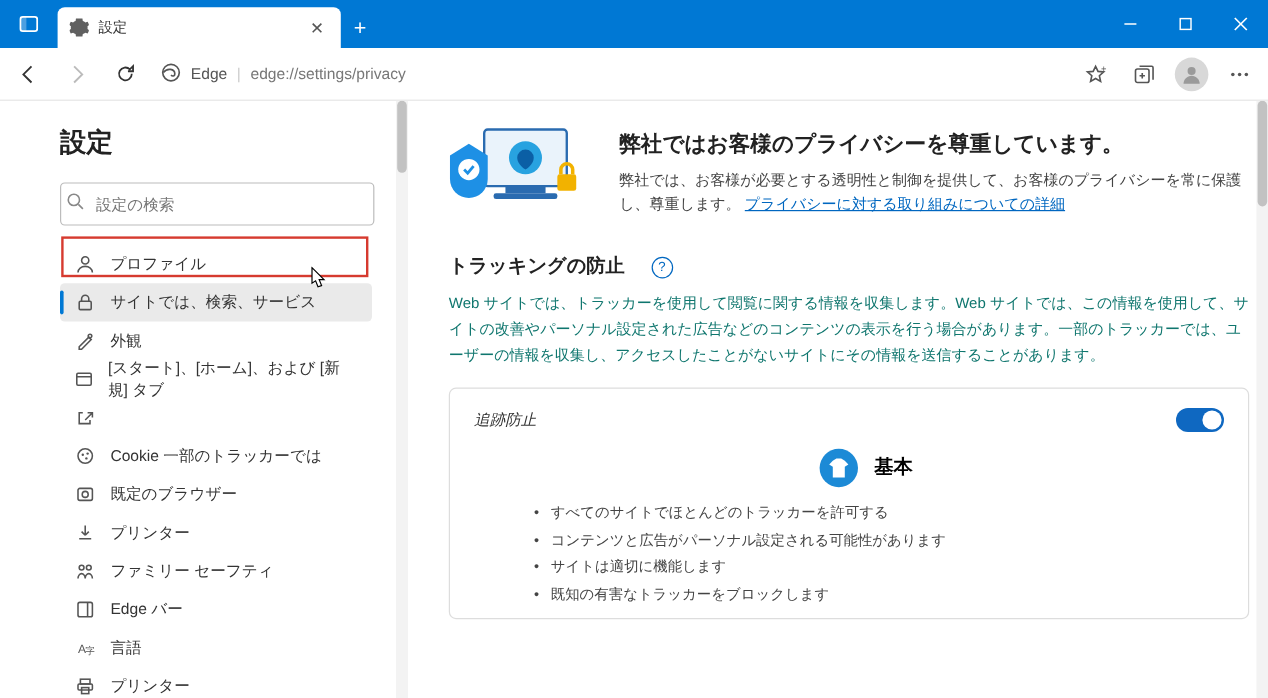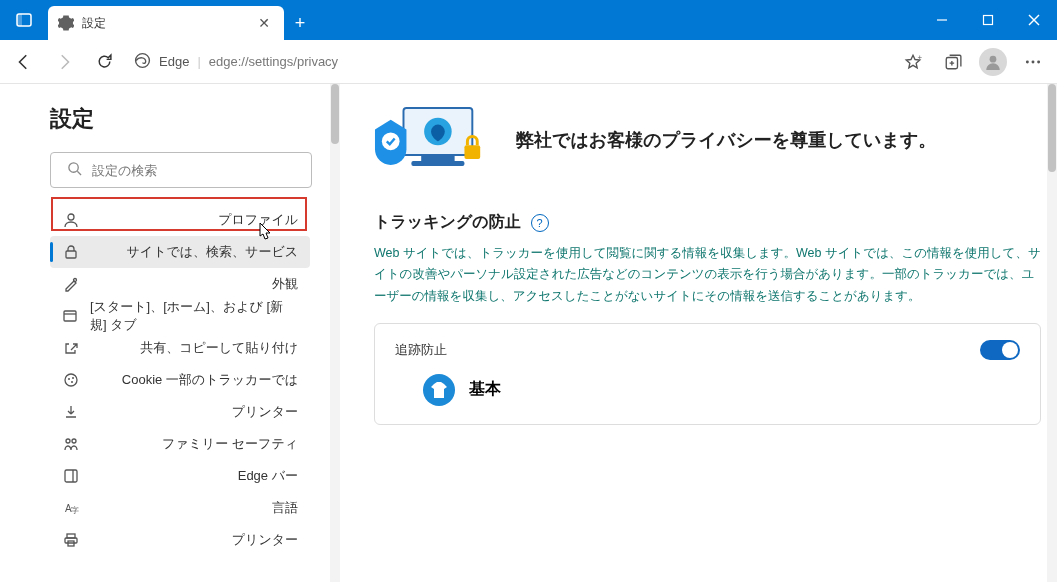--- a/index.html
+++ b/index.html
@@ -24,50 +24,50 @@
   .addr { display:flex; align-items:center; gap:8px; color:#555; font-size:13px; margin-left:8px; }
   .addr .sep { color:#ccc; }
   .tb-right { margin-left:auto; display:flex; gap:4px; align-items:center; }
   .avatar { width:28px; height:28px; border-radius:50%; background:#d8d8d8; display:flex; align-items:center; justify-content:center; }
 
   
   .content { display:flex; height: calc(582px - 40px - 44px); position:relative; }
   .sidebar-wrap { width:340px; height:100%; overflow:hidden; position:relative; }
   .sidebar { padding: 20px 22px 0 50px; }
   .settings-title { font-size:22px; font-weight:600; color:#222; margin-bottom:18px; }
-  .search-box { display:flex; align-items:center; gap:10px; border:1px solid #bcbcbc; border-radius:4px; height:36px; padding:0 16px; margin-bottom:16px; width:262px; }
+  .search-box { display:flex; align-items:center; gap:10px; border:1px solid #bcbcbc; border-radius:4px; height:36px; padding:0 4px; margin-bottom:16px; width:262px; }
   .search-box input { border:none; outline:none; flex:1; font-size:13px; color:#666; background:transparent; }
   .nav { display:flex; flex-direction:column; }
-  .nav-item { display:flex; align-items:center; gap:12px; height:32px; padding:0 12px; font-size:13px; color:#333; border-radius:4px; position:relative; width:260px;justify-content:space-between; }
+  .nav-item { display:flex; align-items:center; gap:12px; height:32px; padding:0 12px; font-size:13px; color:#333; border-radius:4px; position:relative; width:260px; }
   .nav-item .ic { width:18px; display:inline-flex; justify-content:center; color:#555; }
   .nav-item.selected { background:#eaeaea; }
   .nav-item.selected::before { content:""; position:absolute; left:0; top:6px; bottom:6px; width:3px; background:#0078d4; border-radius:2px; }
   .red-box { position:absolute; border:2px solid #d63a2f; pointer-events:none; }
   .cursor { position:absolute; width:18px; height:22px; pointer-events:none; }
 
   .scroll-track { position:absolute; right:0; top:0; width:10px; height:100%; background:#f3f3f3; }
   .scroll-thumb { position:absolute; right:1px; width:8px; background:#c2c2c2; border-radius:4px; }
 
   .main { flex:1; padding: 18px 16px 0 34px; overflow:hidden; position:relative; }
   .hero { display:flex; gap:24px; margin-bottom:26px; align-items:center; }
   .hero-illus { width:118px; height:84px; flex-shrink:0; }
   .hero h1 { font-size:18px; font-weight:600; margin-bottom:8px; color:#222; }
   .hero p { font-size:12.5px; color:#444; line-height:1.6; }
   .hero a { color:#0067c0; text-decoration:underline; }
 
-  .section-h { display:flex; align-items:center; gap:10px; margin-bottom:10px; }
+  .section-h { display:flex; align-items:center; gap:22px; margin-bottom:10px; }
   .section-h h2 { font-size:16px; font-weight:600; color:#222; }
   .info-ic { width:18px; height:18px; border:1.5px solid #0067c0; border-radius:50%; display:flex; align-items:center; justify-content:center; color:#0067c0; font-size:11px; }
   .section-desc { font-size:12.5px; color:#0f766e; line-height:1.7; margin-bottom:16px; }
 
   .card { border:1px solid #ddd; border-radius:6px; padding:16px 20px 8px 20px; }
-  .card-top { display:flex; align-items:center; }
+  .card-top { display:flex; align-items:center;font-style:italic; }
   .toggle { margin-left:auto; width:40px; height:20px; background:#0f68c1; border-radius:10px; position:relative; }
   .toggle::after { content:""; position:absolute; right:2px; top:2px; width:16px; height:16px; background:#fff; border-radius:50%; }
-  .basic-row { display:flex; align-items:center; gap:14px; margin:14px 0 10px 28px; }
+  .basic-row { display:flex; align-items:center; gap:14px; margin:14px 0 10px 28px;justify-content:center; }
   .basic-ic { width:32px; height:32px; border-radius:50%; background:#1c8ad6; display:flex; align-items:center; justify-content:center; }
   .basic-title { font-size:16px; font-weight:600; }
   .bullets { list-style:none; margin-left:50px; }
   .bullets li { font-size:12px; color:#444; line-height:1.9; position:relative; padding-left:14px; }
   .bullets li::before { content:"•"; position:absolute; left:0; top:0; color:#444; }
 </style>
 </head>
 <body>
 
 <div class="titlebar">
@@ -212,32 +212,40 @@
             </span>
             <span>[スタート]、[ホーム]、および [新規] タブ</span>
           </div>
           <div class="nav-item">
             <span class="ic">
               <svg width="16" height="16" viewBox="0 0 16 16">
                 <path d="M10 4l4 0 0 4M14 4 8 10" fill="none" stroke="#555" stroke-width="1.3"></path>
                 <path d="M12 10v3H3V4h3" fill="none" stroke="#555" stroke-width="1.3"></path>
               </svg>
             </span>
-            <span>共有、コピーして貼り付け</span>
           </div>
           <div class="nav-item">
             <span class="ic">
               <svg width="16" height="16" viewBox="0 0 16 16">
                 <circle cx="8" cy="8" r="6" fill="none" stroke="#555" stroke-width="1.3"></circle>
                 <circle cx="6" cy="7" r="1" fill="#555"></circle>
                 <circle cx="10" cy="6" r="1" fill="#555"></circle>
                 <circle cx="9" cy="10" r="1" fill="#555"></circle>
               </svg>
             </span>
             <span>Cookie 一部のトラッカーでは</span>
+          </div>
+          <div class="nav-item">
+            <span class="ic">
+              <svg width="16" height="16" viewBox="0 0 16 16">
+                <rect x="2" y="3" width="12" height="10" rx="1.5" fill="none" stroke="#555" stroke-width="1.3"></rect>
+                <circle cx="8" cy="8" r="2.5" fill="none" stroke="#555" stroke-width="1.3"></circle>
+              </svg>
+            </span>
+            <span>既定のブラウザー</span>
           </div>
           <div class="nav-item">
             <span class="ic">
               <svg width="16" height="16" viewBox="0 0 16 16">
                 <path d="M8 2v8m0 0l-3-3m3 3l3-3M3 13h10" fill="none" stroke="#555" stroke-width="1.3"></path>
               </svg>
             </span>
             <span>プリンター</span>
           </div>
           <div class="nav-item">
@@ -300,20 +308,21 @@
           <path d="M58 30a7 7 0 0114 0c0 6-7 10-7 10s-7-4-7-10z" fill="#0b5fa5"></path>
           <path d="M1 28l16-10 16 10v20a16 16 0 01-16 16A16 16 0 011 48z" fill="#1e90e5"></path>
           <circle cx="17" cy="40" r="9" fill="#fff"></circle>
           <path d="M13 40l3 3 5-6" fill="none" stroke="#1e90e5" stroke-width="2.4"></path>
           <rect x="92" y="44" width="16" height="14" rx="2" fill="#f2b200"></rect>
           <path d="M95 44v-4a5 5 0 0110 0v4" fill="none" stroke="#f2b200" stroke-width="3"></path>
         </svg>
       </div>
       <div>
         <h1>弊社ではお客様のプライバシーを尊重しています。</h1>
+        <p><span>弊社では、お客様が必要とする透明性と制御を提供して、お客様のプライバシーを常に保護し、尊重します。</span> <a href="#">プライバシーに対する取り組みについての詳細</a></p>
       </div>
     </div>
 
     <div class="section-h">
       <h2>トラッキングの防止</h2>
       <span class="info-ic">?</span>
     </div>
     <p class="section-desc">Web サイトでは、トラッカーを使用して閲覧に関する情報を収集します。Web サイトでは、この情報を使用して、サイトの改善やパーソナル設定された広告などのコンテンツの表示を行う場合があります。一部のトラッカーでは、ユーザーの情報を収集し、アクセスしたことがないサイトにその情報を送信することがあります。</p>
 
     <div class="card">
@@ -322,19 +331,25 @@
         <div class="toggle"></div>
       </div>
       <div class="basic-row">
         <div class="basic-ic">
           <svg width="20" height="20" viewBox="0 0 20 20">
               <path d="M5 4l3-2h4l3 2 3 3-3 2v9H5V9L2 7z" fill="#fff"></path>
             </svg>
         </div>
         <div class="basic-title">基本</div>
       </div>
+      <ul class="bullets" id="bullets">
+          <li>すべてのサイトでほとんどのトラッカーを許可する</li>
+          <li>コンテンツと広告がパーソナル設定される可能性があります</li>
+          <li>サイトは適切に機能します</li>
+          <li>既知の有害なトラッカーをブロックします</li>
+        </ul>
     </div>
 
     <div class="scroll-track" style="position:absolute;right:0;top:0;height:100%">
       <div class="scroll-thumb" style="top:0;height:88px"></div>
     </div>
   </div>
 </div>
 
 </body></html>

